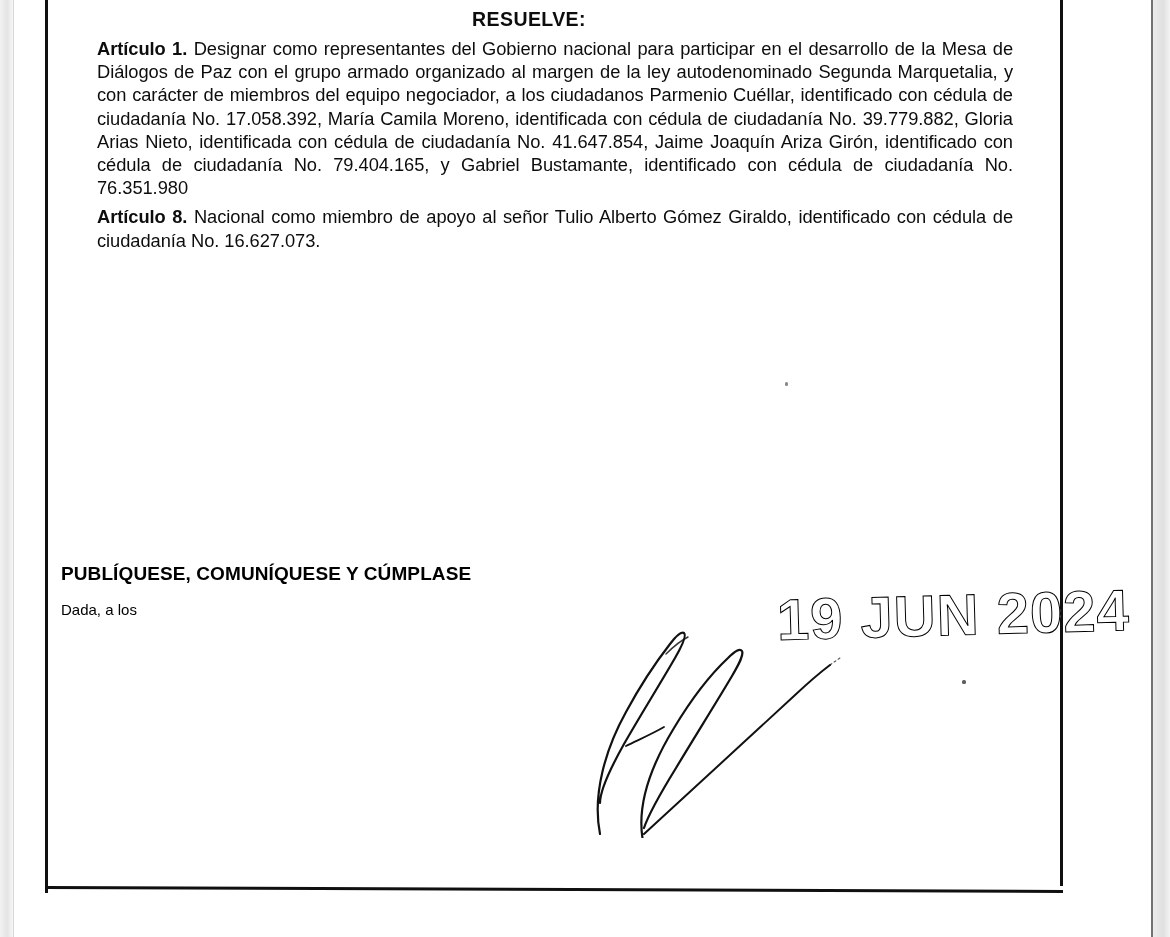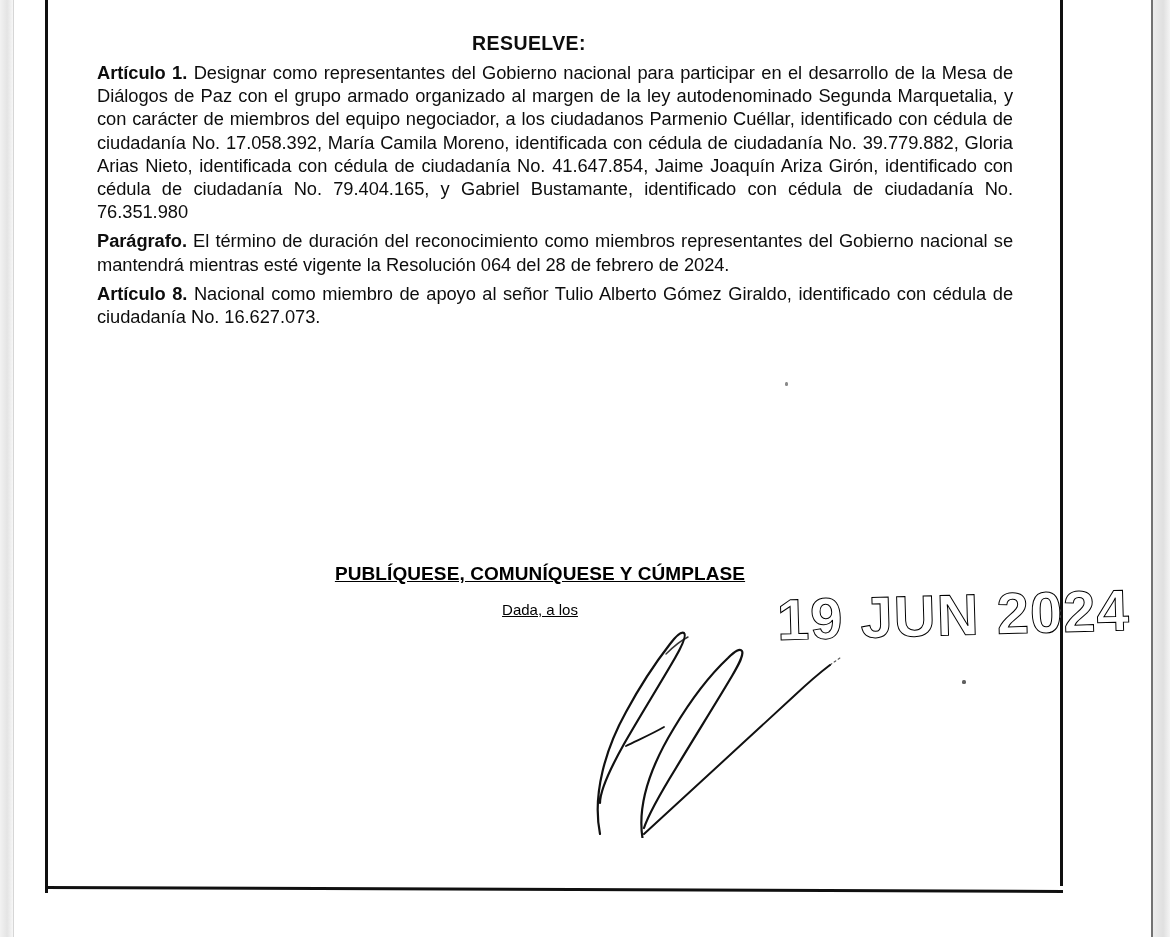--- a/index.html
+++ b/index.html
@@ -80,21 +80,21 @@
     top: 0;
     width: 928px;
     color: #0d0d0d;
   }
 
   .resuelve {
     text-align: center;
     font-weight: bold;
     font-size: 19.5px;
     letter-spacing: .4px;
-    margin-top: 32px;
+    margin-top: 8px;
     margin-bottom: 0;
     padding-right: 52px;
   }
 
   p.body {
     font-size: 18.3px;
     line-height: 23.2px;
     text-align: justify;
     text-justify: inter-word;
     margin: 6px;
@@ -107,23 +107,21 @@
   .gap-art2  { margin-top: 22px; }
   .gap-art3  { margin-top: 23px; }
   .gap-art4  { margin-top: 23px; }
 
   
   .closing {
     position: absolute;
     left: 91px;
     top: 563px;
     width: 928px;
-    text-align: center;
     padding-right: 0;
-    text-decoration: underline;
   }
   .publiquese {
     font-weight: bold;
     font-size: 19px;
     letter-spacing: .1px;
     white-space: nowrap;
     margin-left: -30px;
   }
   .dada {
     font-size: 15px;
@@ -203,21 +201,20 @@
   <div class="frame-left"></div>
   <div class="frame-right"></div>
   <div class="frame-bottom"></div>
 
   <div class="doc">
 
     <div class="resuelve">RESUELVE:</div>
 
     <p class="body gap-art1"><b>Artículo 1.</b><span> Designar como representantes del Gobierno nacional para participar en el desarrollo de la Mesa de Diálogos de Paz con el grupo armado organizado al margen de la ley autodenominado Segunda Marquetalia, y con carácter de miembros del equipo negociador, a los ciudadanos Parmenio Cuéllar, identificado con cédula de ciudadanía No. 17.058.392, María Camila Moreno, identificada con cédula de ciudadanía No. 39.779.882, Gloria Arias Nieto, identificada con cédula de ciudadanía No. 41.647.854, Jaime Joaquín Ariza Girón, identificado con cédula de ciudadanía No. 79.404.165, y Gabriel Bustamante, identificado con cédula de ciudadanía No. 76.351.980</span></p>
 
-    <p class="body gap-par"><b>Parágrafo.</b><span> El término de duración del reconocimiento como miembros representantes del Gobierno nacional se mantendrá mientras esté vigente la Resolución 064 del 28 de febrero de 2024.</span></p>
 
     <p class="body gap-art2"><b>Artículo 8.</b><span> Nacional como miembro de apoyo al señor Tulio Alberto Gómez Giraldo, identificado con cédula de ciudadanía No. 16.627.073.</span></p>
 
 
 
   </div>
 
   <div class="closing">
     <div class="publiquese">PUBLÍQUESE, COMUNÍQUESE Y CÚMPLASE</div>
     <div class="dada">Dada, a los</div>

